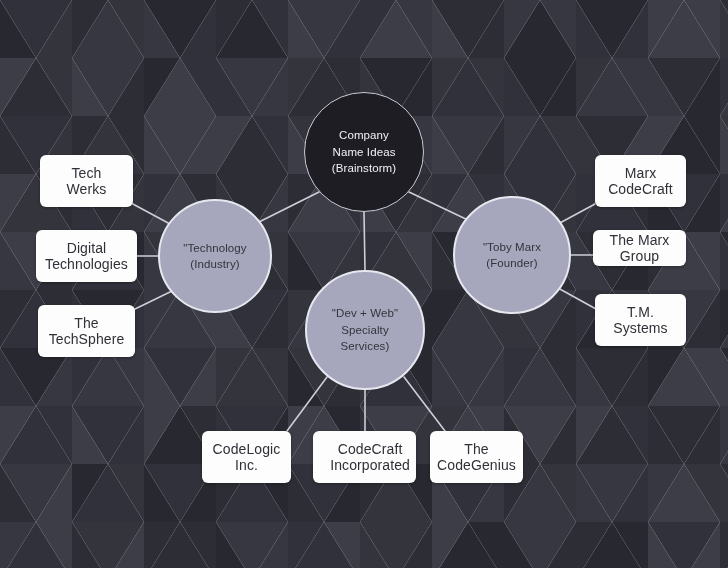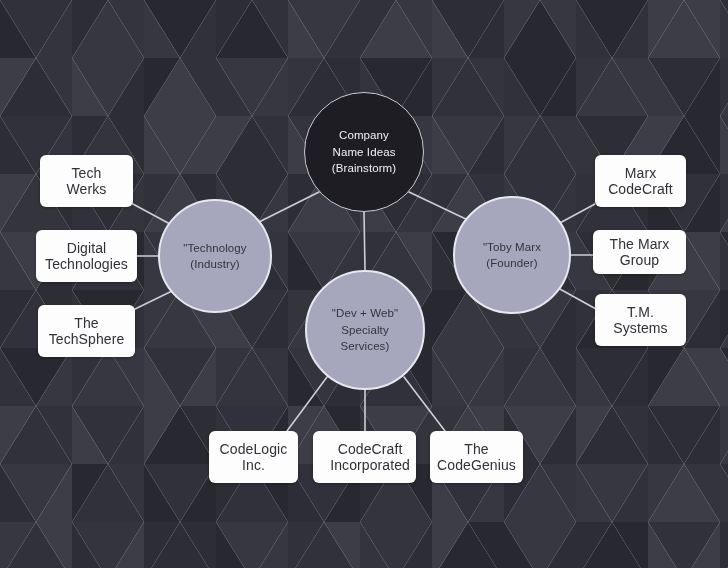--- a/index.html
+++ b/index.html
@@ -518,34 +518,34 @@
 TechSphere</span>
       </div>
       <div class="node node-branch" style="left: 453px; top: 196px; width: 118px; height: 118px;">
         <span class="node-text">"Toby Marx
 (Founder)</span>
       </div>
       <div class="node node-leaf" style="left: 595px; top: 155px; width: 91px; height: 52px;">
         <span class="node-text">Marx
 CodeCraft</span>
       </div>
-      <div class="node node-leaf" style="left: 593px; top: 230px; width: 93px; height: 44px;">
+      <div class="node node-leaf" style="left: 593px; top: 230px; width: 93px; height: 36px;">
         <span class="node-text">The Marx
 Group</span>
       </div>
       <div class="node node-leaf" style="left: 595px; top: 294px; width: 91px; height: 52px;">
         <span class="node-text">T.M.
 Systems</span>
       </div>
       <div class="node node-branch" style="left: 305px; top: 270px; width: 120px; height: 120px;">
         <span class="node-text">"Dev + Web"
 Specialty
 Services)</span>
       </div>
-      <div class="node node-leaf" style="left: 209px; top: 431px; width: 89px; height: 52px;">
+      <div class="node node-leaf" style="left: 202px; top: 431px; width: 89px; height: 52px;">
         <span class="node-text">CodeLogic
 Inc.</span>
       </div>
       <div class="node node-leaf" style="left: 313px; top: 431px; width: 103px; height: 52px; justify-content: flex-end;">
         <span class="node-text">CodeCraft
 Incorporated</span>
       </div>
       <div class="node node-leaf" style="left: 430px; top: 431px; width: 93px; height: 52px;">
         <span class="node-text">The
 CodeGenius</span>

